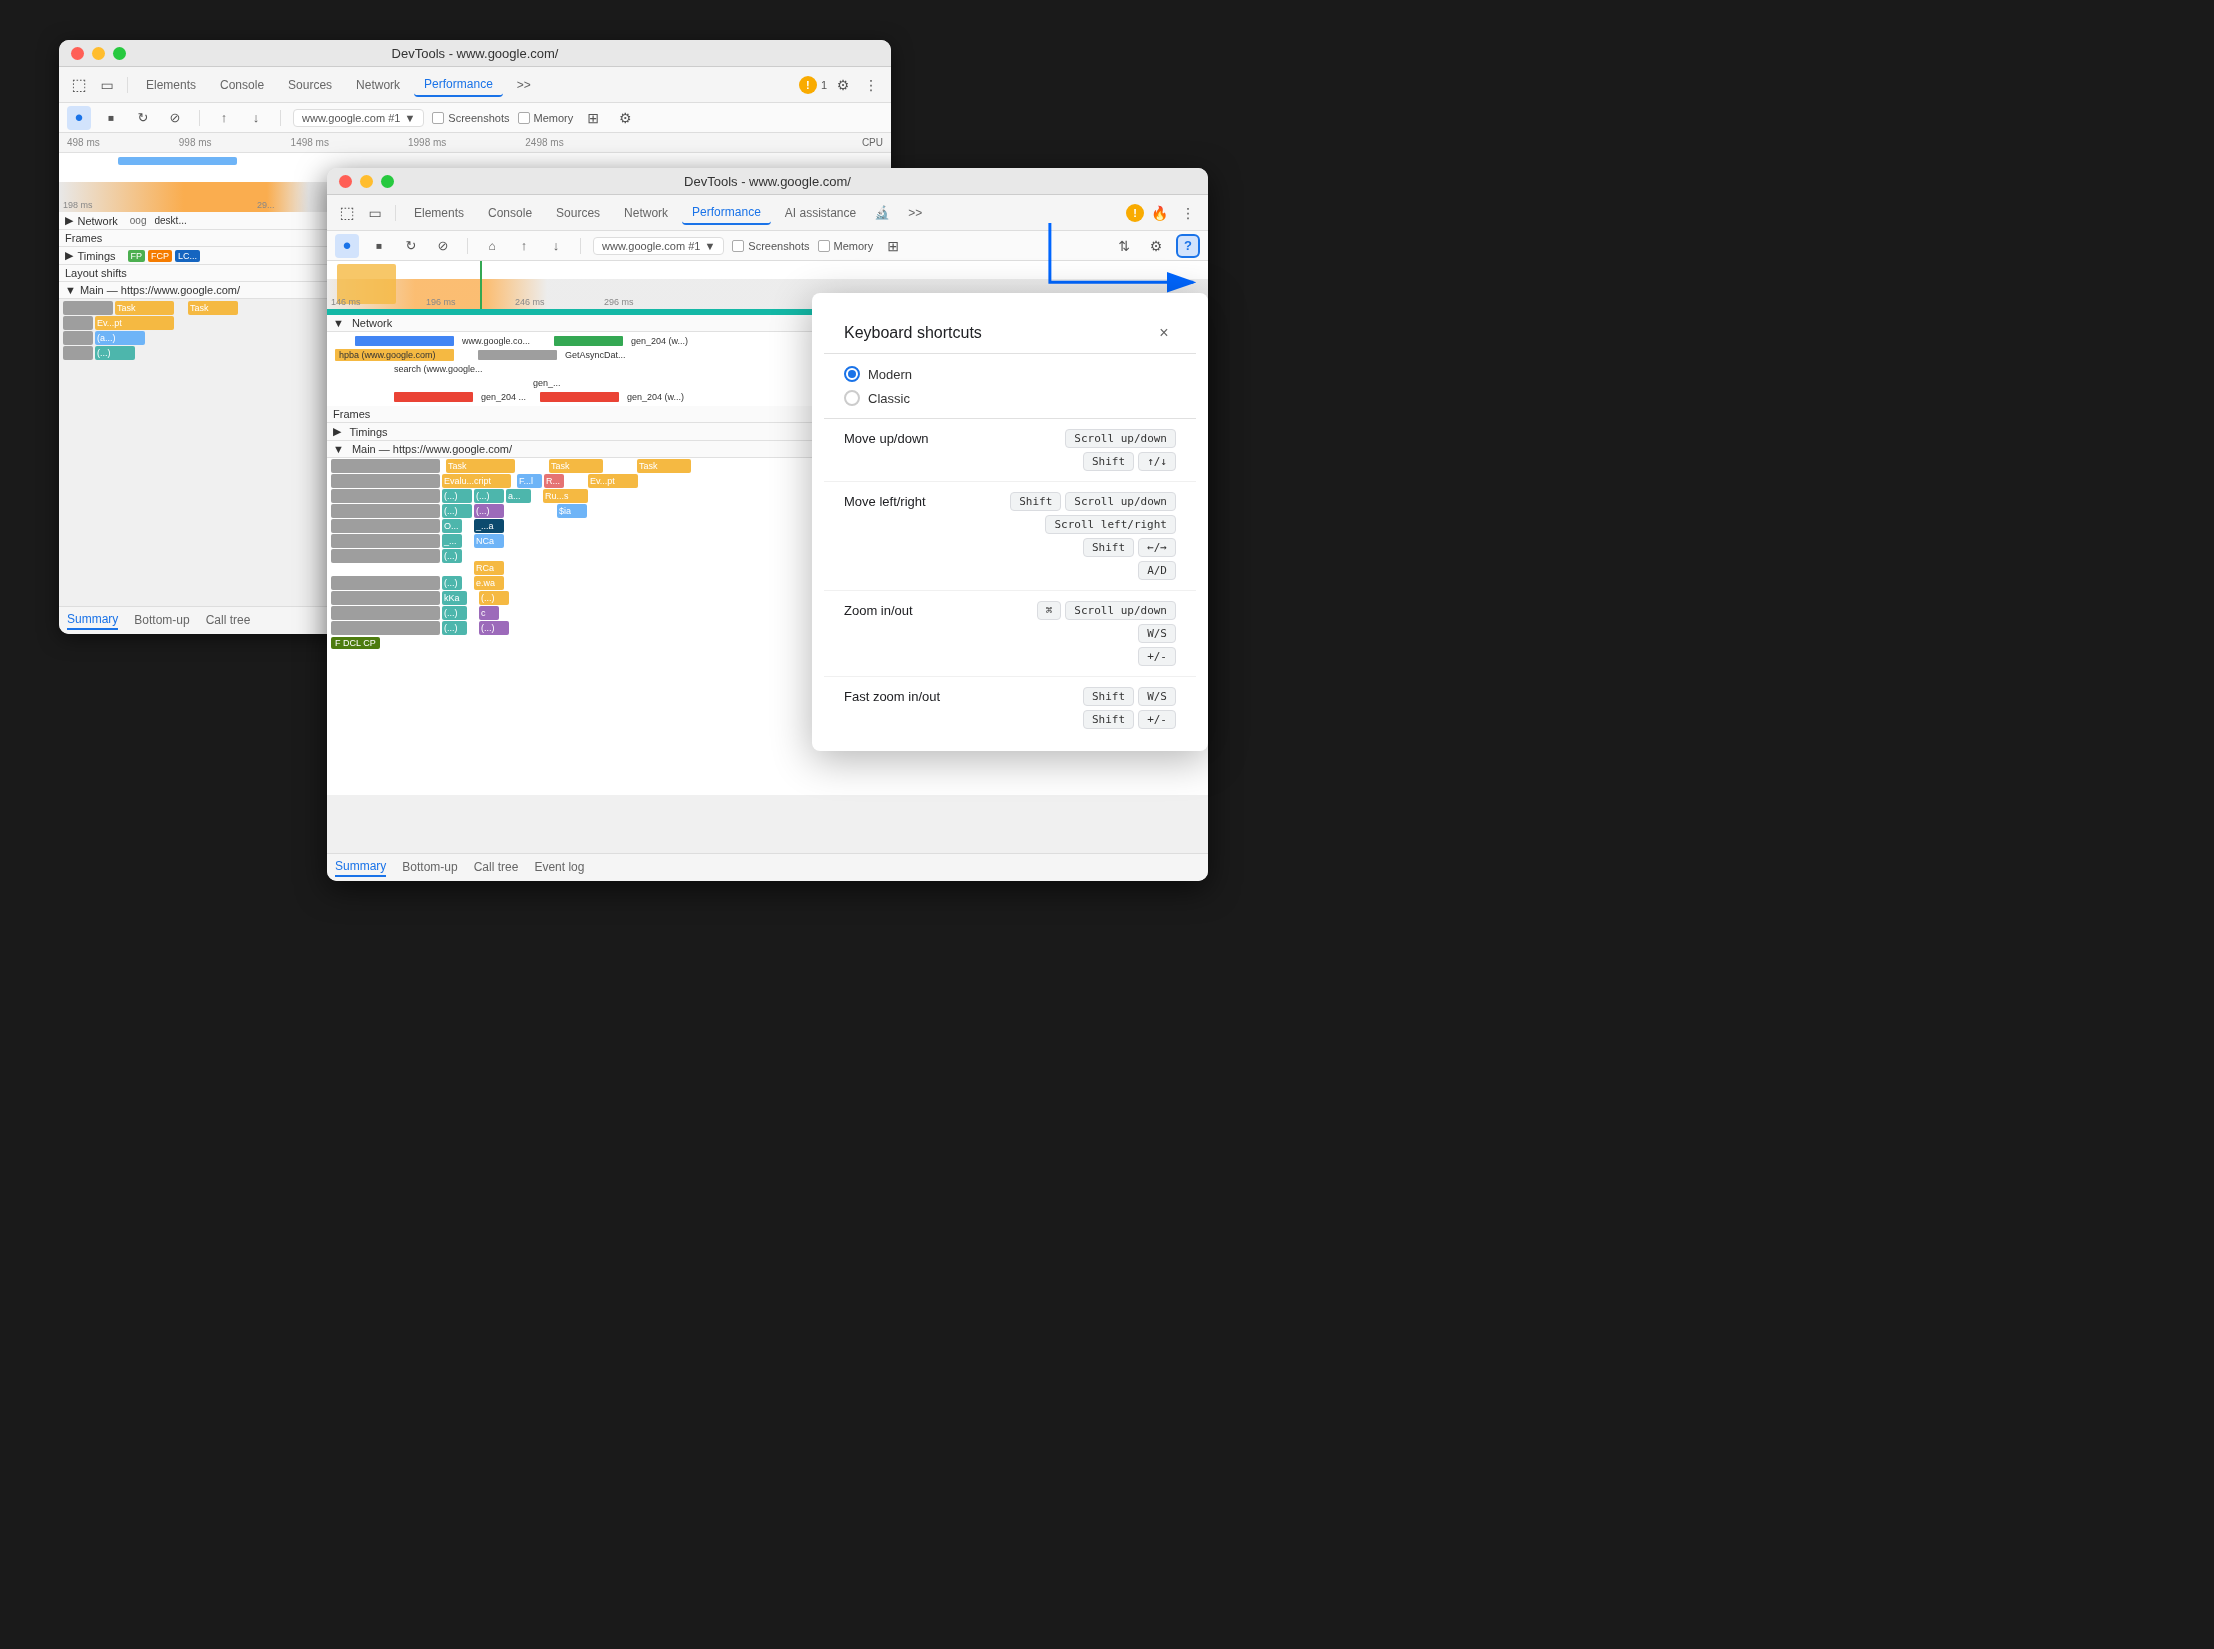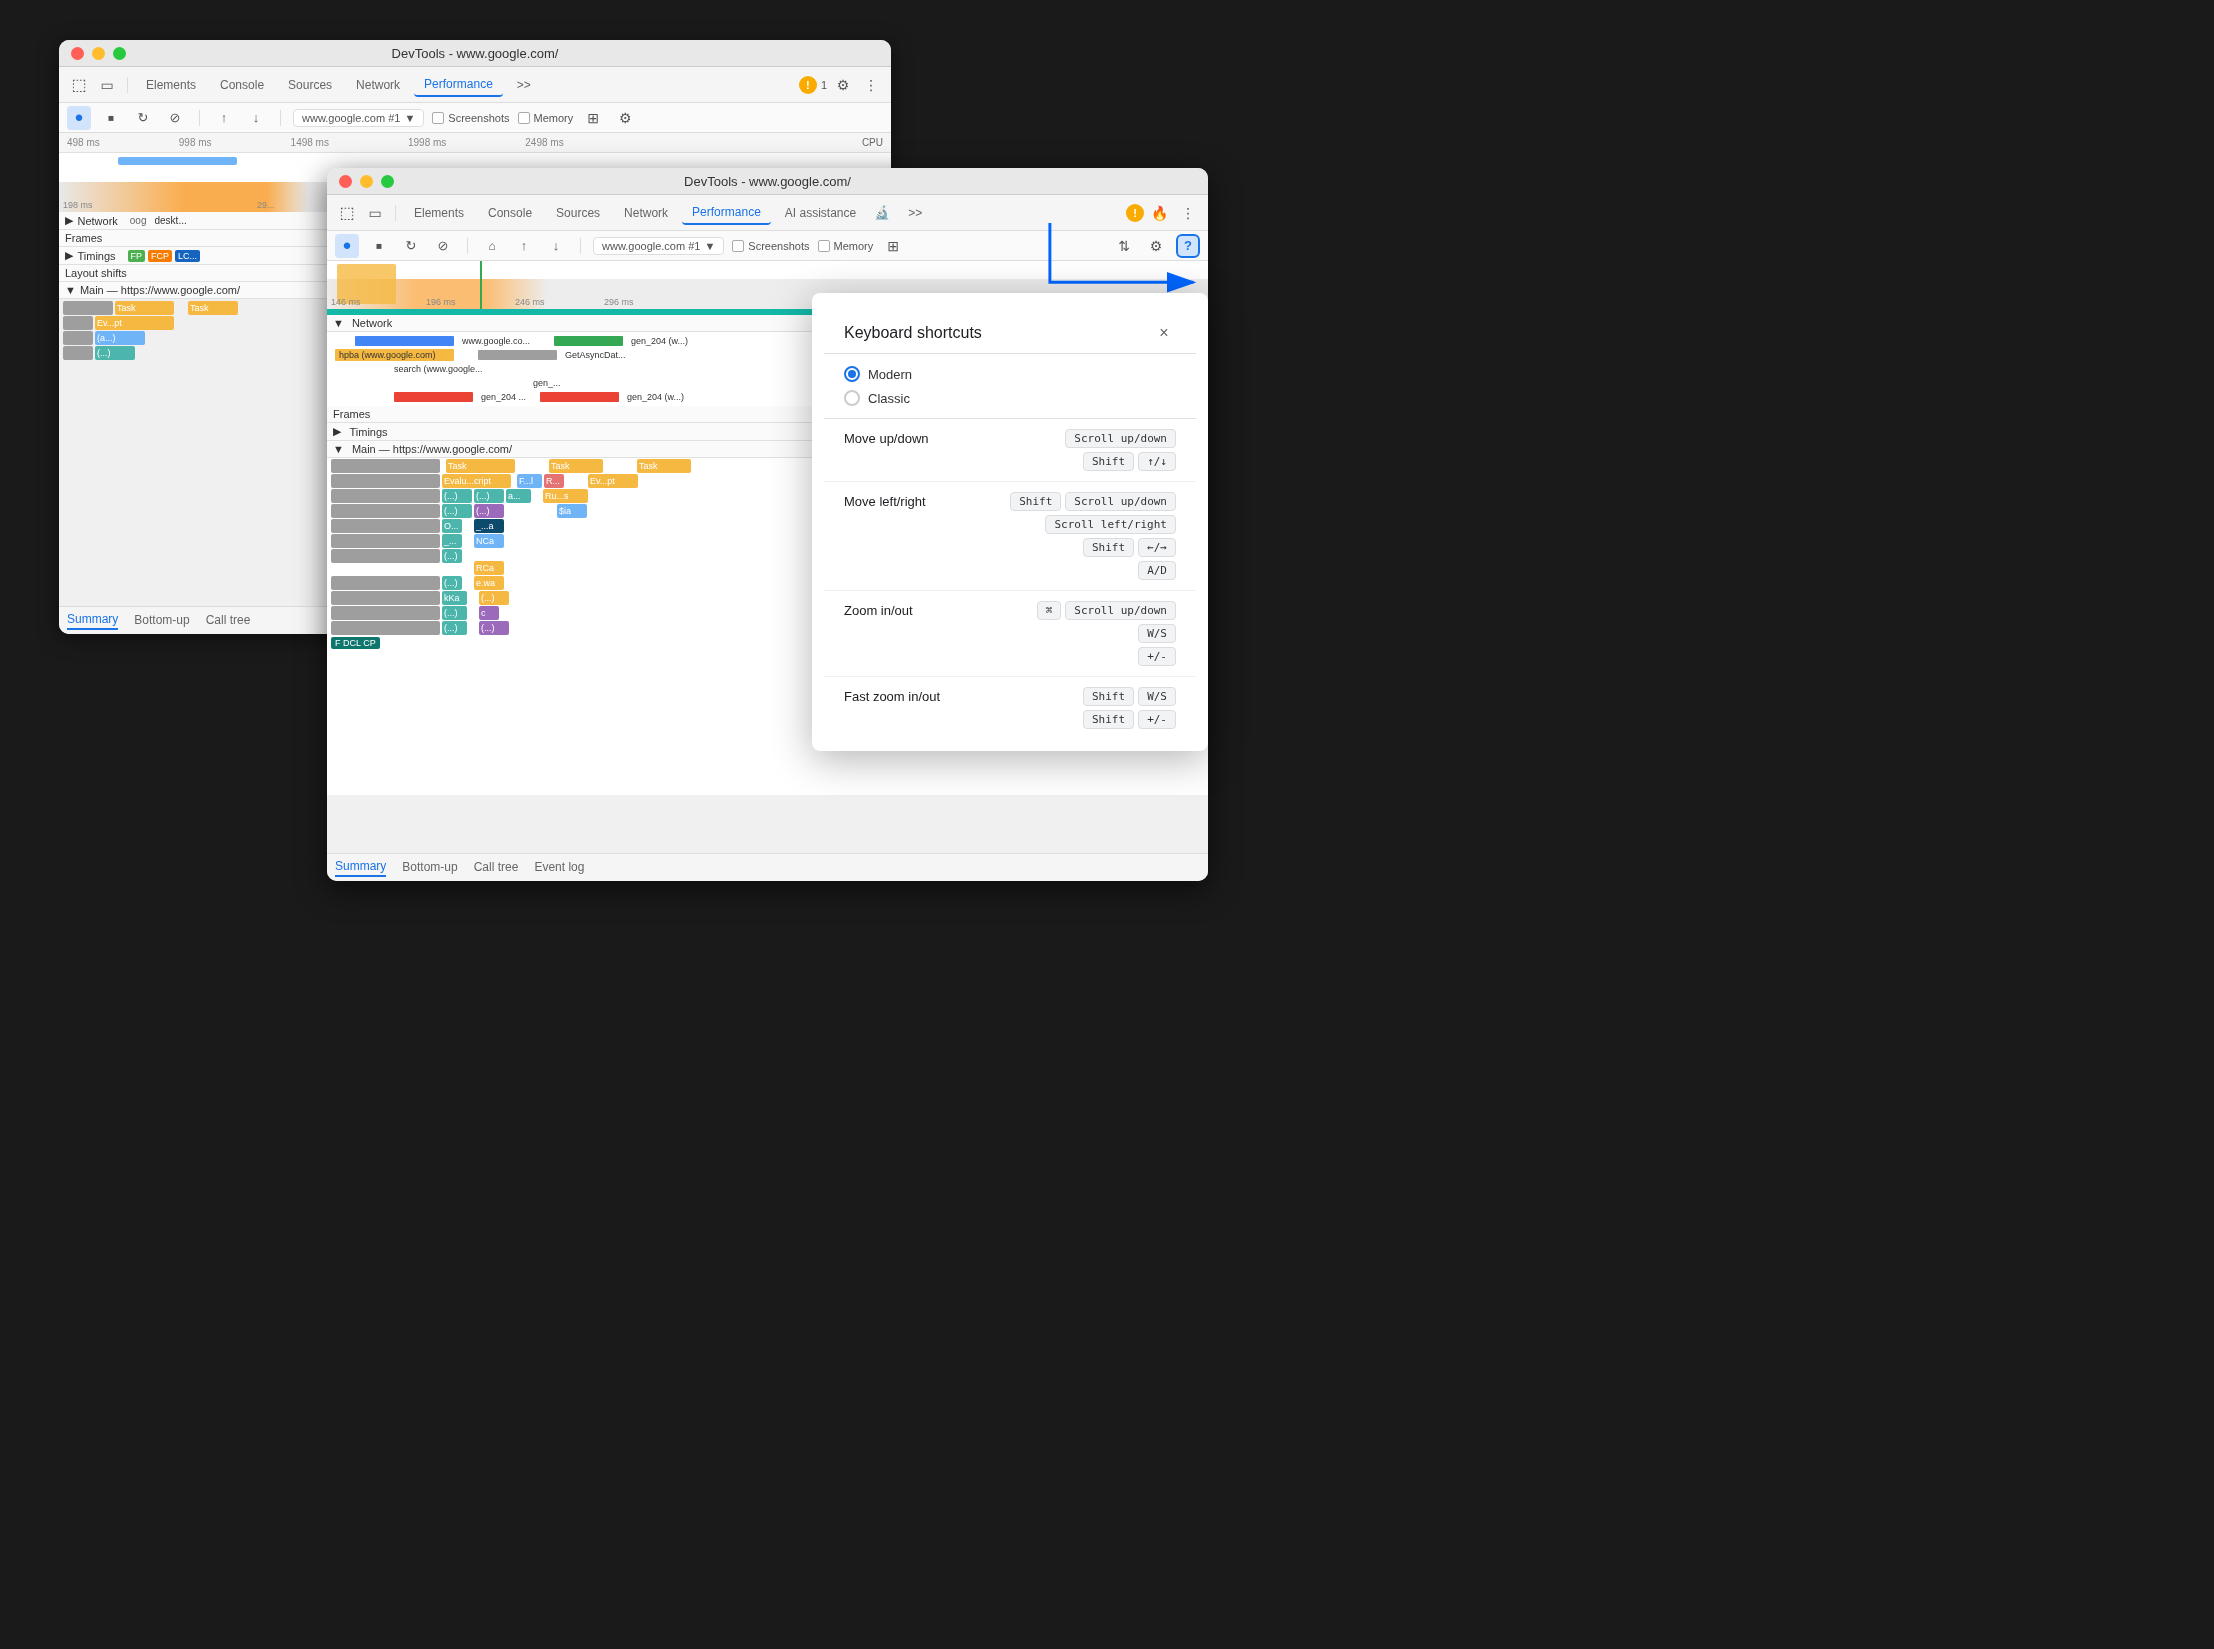--- a/index.html
+++ b/index.html
@@ -713,21 +713,21 @@
       </div>
 
       <div class="flame-row">
         <div class="flame-block" style="width:109px;background:#9e9e9e;"></div>
         <div class="flame-block" style="width:25px;background:#4db6ac;">(...)</div>
         <div style="width:8px;"></div>
         <div class="flame-block" style="width:30px;background:#9c6aba;">(...)</div>
       </div>
 
       <div style="margin-top:2px;display:flex;gap:2px;align-items:center;">
-        <div style="background:#0f766e;color:#fff;font-size:9px;padding:1px 4px;border-radius:2px;">F DCL CP</div>
+        <div style="background:#4d7c0f;color:#fff;font-size:9px;padding:1px 4px;border-radius:2px;">F DCL CP</div>
         <div style="margin-left:auto;background:#9e9e9e;color:#fff;font-size:9px;padding:1px 4px;border-radius:2px;">L</div>
         <div style="width:30px;height:10px;background:#9c6aba;border-radius:1px;"></div>
       </div>
     </div>
   </div>
 
   <div class="bottom-tabs">
     <span class="bottom-tab active">Summary</span>
     <span class="bottom-tab">Bottom-up</span>
     <span class="bottom-tab">Call tree</span>

